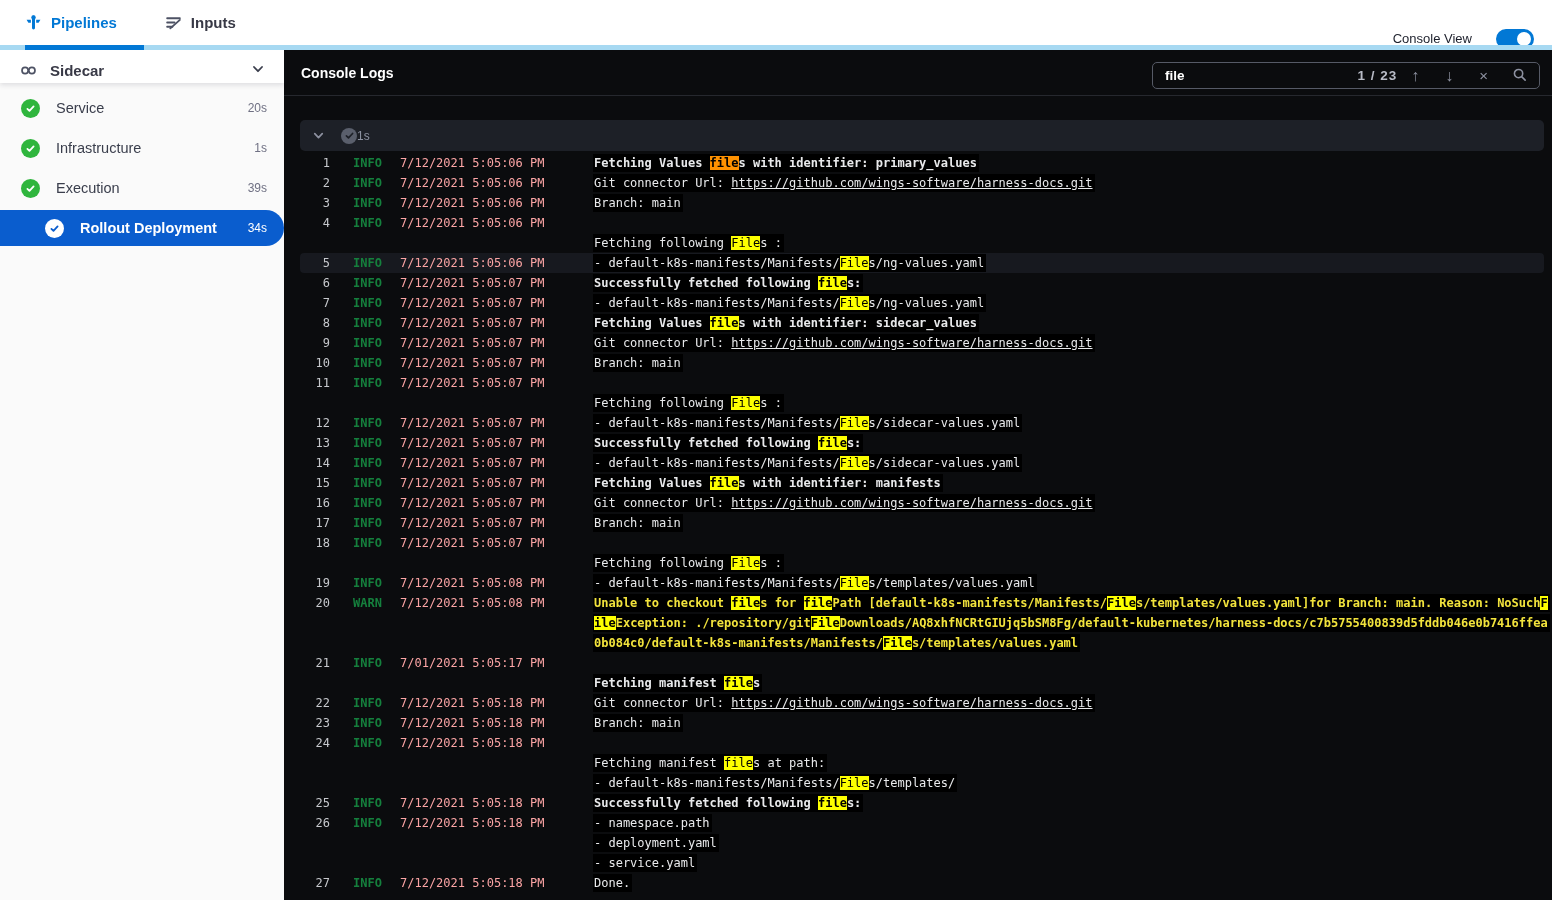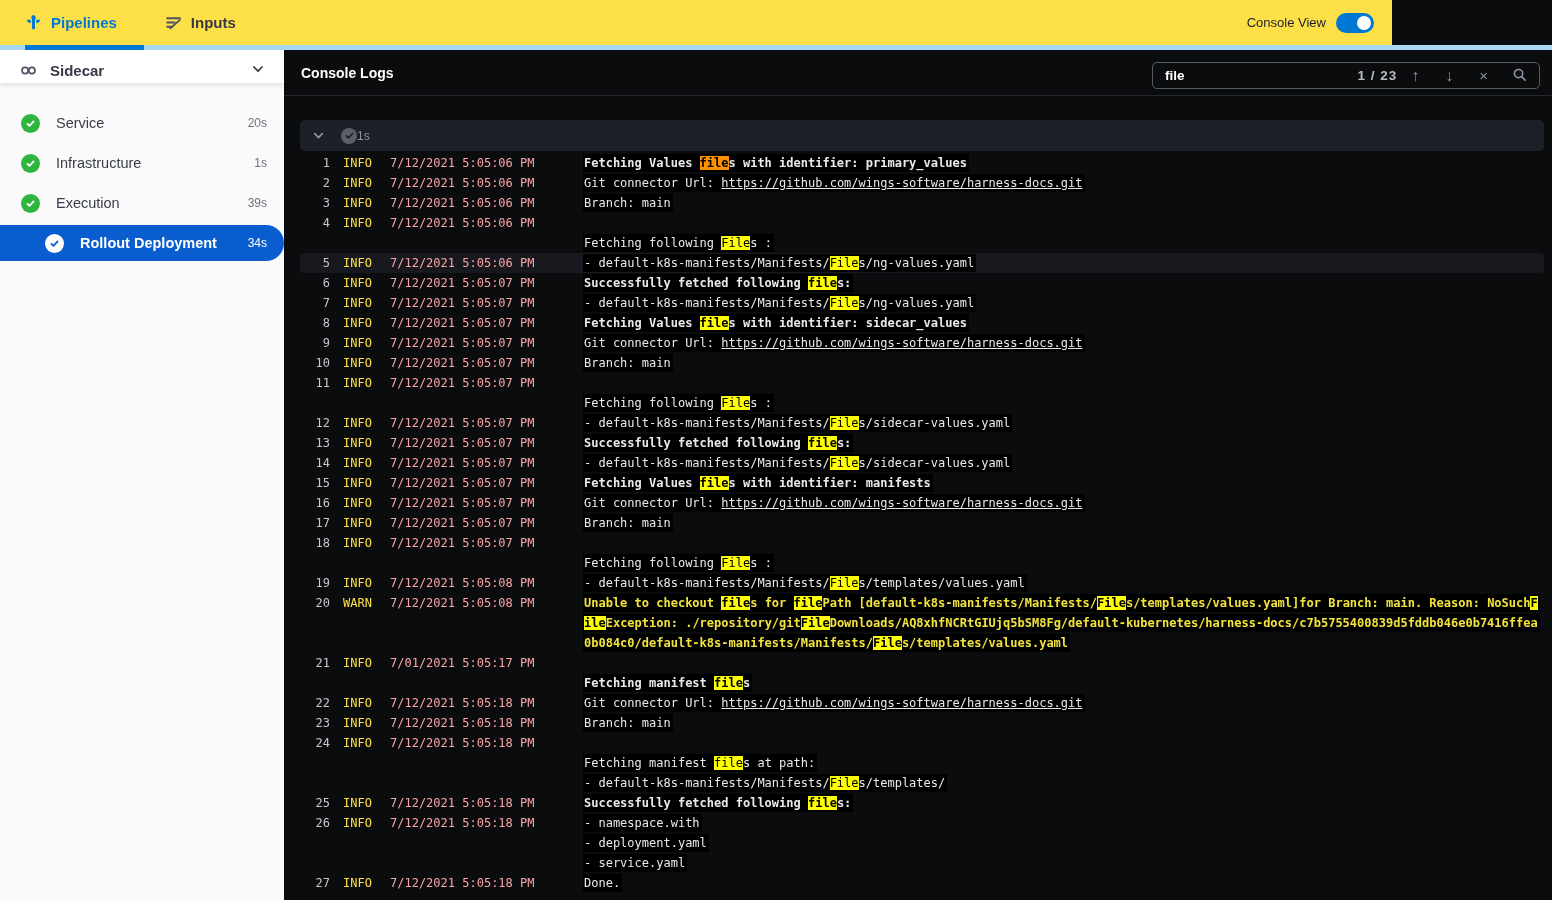--- a/index.html
+++ b/index.html
@@ -1,38 +1,38 @@
 <!DOCTYPE html>
 <html><head>
 <meta charset="utf-8">
 <style>
   * { margin:0; padding:0; box-sizing:border-box; }
   html,body { width:1552px; height:900px; overflow:hidden; background:#0b0c0e;
     font-family:"Liberation Sans", sans-serif; }
 
   
-  .topbar { position:absolute; left:0; top:0; width:1392px; height:45px; background:#fde047; z-index:5; }
+  .topbar { position:absolute; left:0; top:0; width:1552px; height:45px; background:#ffffff; z-index:5; }
   .tabs { position:absolute; left:25px; top:0; height:45px; display:flex; align-items:center; gap:48px; }
   .tab { display:flex; align-items:center; gap:9px; font-size:15px; font-weight:600; color:#383946; cursor:pointer; }
   .tab.active { color:#0278d5; }
   .tab .ticon { width:17px; height:17px; display:inline-flex; }
-  .topbar-right { position:absolute; right:18px; top:0; height:45px; display:flex; align-items:center; gap:10px; }
+  .topbar-right { position:absolute; right:18px; top:16px; height:45px; display:flex; align-items:center; gap:24px; }
   .cv-label { font-size:13px; color:#1c1f2b; }
   .toggle { width:38px; height:20px; border-radius:10px; background:#0278d5; position:relative; cursor:pointer; }
   .toggle .knob { position:absolute; right:3px; top:3px; width:14px; height:14px; border-radius:50%; background:#fff; }
   .strip { position:absolute; left:0; top:45px; width:1552px; height:5px; background:#a7d9f2; z-index:6; }
   .strip .active-seg { position:absolute; left:25px; top:0; width:119px; height:5px; background:#0278d5; }
 
   
   .sidebar { position:absolute; left:0; top:50px; width:284px; height:850px; background:#fafafa; z-index:4; }
   .sb-header { height:33px; background:#ffffff; display:flex; align-items:center; padding:8px 18px 0 20px;
     box-shadow:0 2px 5px rgba(40,41,61,.14); position:relative; z-index:2; }
   .sb-header .licon { width:17px; height:17px; display:inline-flex; }
   .sb-title { margin-left:13px; font-size:15px; font-weight:600; color:#383946; flex:1; }
-  .sb-items { padding-top:20px; }
+  .sb-items { padding-top:5px; }
   .sb-item { height:40px; display:flex; align-items:center; cursor:pointer; }
   .st-icon { width:19px; height:19px; border-radius:50%; background:#2fb53d; margin-left:21px; flex:none;
     display:flex; align-items:center; justify-content:center; }
   .sb-item .lbl { margin-left:16px; font-size:14.5px; color:#3a3e4c; flex:1; }
   .sb-item .dur { margin-right:17px; font-size:12px; color:#6f7083; }
   .sb-item.selected { height:36px; margin-top:2px; background:#0a5dce; border-radius:0 18px 18px 0; }
   .sb-item.selected .st-icon { background:#ffffff; margin-left:45px; }
   .sb-item.selected .lbl { color:#ffffff; font-weight:600; }
   .sb-item.selected .dur { color:#ffffff; }
 
@@ -55,21 +55,21 @@
   .sec-check { margin-left:15px; width:16px; height:16px; border-radius:50%; background:#5a5f6c;
     display:flex; align-items:center; justify-content:center; }
   .sec-title { margin-left:26px; font-family:"DejaVu Sans Mono", monospace; font-size:13px; color:#ccd0d8; flex:1; }
   .sec-dur { margin-right:24px; font-size:12px; color:#8e93a2; }
 
   
   .log { margin:2px 8px 0 16px; font-family:"DejaVu Sans Mono", monospace; font-size:12px; }
   .lrow { height:20px; display:flex; align-items:center; white-space:pre; }
   .lrow.hl { background:#17191f; border-radius:4px; }
   .c-num { width:30px; text-align:right; color:#c6c8cc; flex:none; }
-  .c-lvl { width:36px; margin-left:13px; color:#fde047; flex:none; }
+  .c-lvl { width:36px; margin-left:23px; color:#15803d; flex:none;font-weight:bold; }
   .c-ts  { width:150px; margin-left:11px; color:#fca5a5; flex:none; }
   .c-msg { margin-left:43px; color:#e9eaec; }
   .c-msg .chip { background:#000000; padding:2px 2px 2px 1px; }
   .lrow.bold .c-msg { font-weight:700; }
   .lrow.warn .c-msg { font-weight:700; color:#f2e33c;text-align:center; }
   .m-y { background:#fdff00; color:#000000; }
   .m-o { background:#ff9201; color:#000000; }
   .lnk { text-decoration:underline; cursor:pointer; }
 </style>
 </head>
@@ -227,18 +227,18 @@
       <div class="lrow warn"><span class="c-num"></span><span class="c-lvl"></span><span class="c-ts"></span><span class="c-msg"><span class="chip"><span class="m-y">ile</span><span>Exception: ./repository/git</span><span class="m-y">File</span><span>Downloads/AQ8xhfNCRtGIUjq5bSM8Fg/default-kubernetes/harness-docs/c7b5755400839d5fddb046e0b7416ffea</span></span></span></div>
       <div class="lrow warn"><span class="c-num"></span><span class="c-lvl"></span><span class="c-ts"></span><span class="c-msg"><span class="chip"><span>0b084c0/default-k8s-manifests/Manifests/</span><span class="m-y">File</span><span>s/templates/values.yaml</span></span></span></div>
       <div class="lrow"><span class="c-num">21</span><span class="c-lvl">INFO</span><span class="c-ts">7/01/2021 5:05:17 PM</span><span class="c-msg"></span></div>
       <div class="lrow bold"><span class="c-num"></span><span class="c-lvl"></span><span class="c-ts"></span><span class="c-msg"><span class="chip"><span>Fetching manifest </span><span class="m-y">file</span><span>s</span></span></span></div>
       <div class="lrow"><span class="c-num">22</span><span class="c-lvl">INFO</span><span class="c-ts">7/12/2021 5:05:18 PM</span><span class="c-msg"><span class="chip"><span>Git connector Url: </span><span class="lnk">https://github.com/wings-software/harness-docs.git</span></span></span></div>
       <div class="lrow"><span class="c-num">23</span><span class="c-lvl">INFO</span><span class="c-ts">7/12/2021 5:05:18 PM</span><span class="c-msg"><span class="chip"><span>Branch: main</span></span></span></div>
       <div class="lrow"><span class="c-num">24</span><span class="c-lvl">INFO</span><span class="c-ts">7/12/2021 5:05:18 PM</span><span class="c-msg"></span></div>
       <div class="lrow"><span class="c-num"></span><span class="c-lvl"></span><span class="c-ts"></span><span class="c-msg"><span class="chip"><span>Fetching manifest </span><span class="m-y">file</span><span>s at path:</span></span></span></div>
       <div class="lrow"><span class="c-num"></span><span class="c-lvl"></span><span class="c-ts"></span><span class="c-msg"><span class="chip"><span>- default-k8s-manifests/Manifests/</span><span class="m-y">File</span><span>s/templates/</span></span></span></div>
       <div class="lrow bold"><span class="c-num">25</span><span class="c-lvl">INFO</span><span class="c-ts">7/12/2021 5:05:18 PM</span><span class="c-msg"><span class="chip"><span>Successfully fetched following </span><span class="m-y">file</span><span>s:</span></span></span></div>
-      <div class="lrow"><span class="c-num">26</span><span class="c-lvl">INFO</span><span class="c-ts">7/12/2021 5:05:18 PM</span><span class="c-msg"><span class="chip"><span>- namespace.with</span></span></span></div>
+      <div class="lrow"><span class="c-num">26</span><span class="c-lvl">INFO</span><span class="c-ts">7/12/2021 5:05:18 PM</span><span class="c-msg"><span class="chip"><span>- namespace.path</span></span></span></div>
       <div class="lrow"><span class="c-num"></span><span class="c-lvl"></span><span class="c-ts"></span><span class="c-msg"><span class="chip"><span>- deployment.yaml</span></span></span></div>
       <div class="lrow"><span class="c-num"></span><span class="c-lvl"></span><span class="c-ts"></span><span class="c-msg"><span class="chip"><span>- service.yaml</span></span></span></div>
       <div class="lrow"><span class="c-num">27</span><span class="c-lvl">INFO</span><span class="c-ts">7/12/2021 5:05:18 PM</span><span class="c-msg"><span class="chip"><span>Done.</span></span></span></div>
     </div>
 </div>
 
 </body></html>

